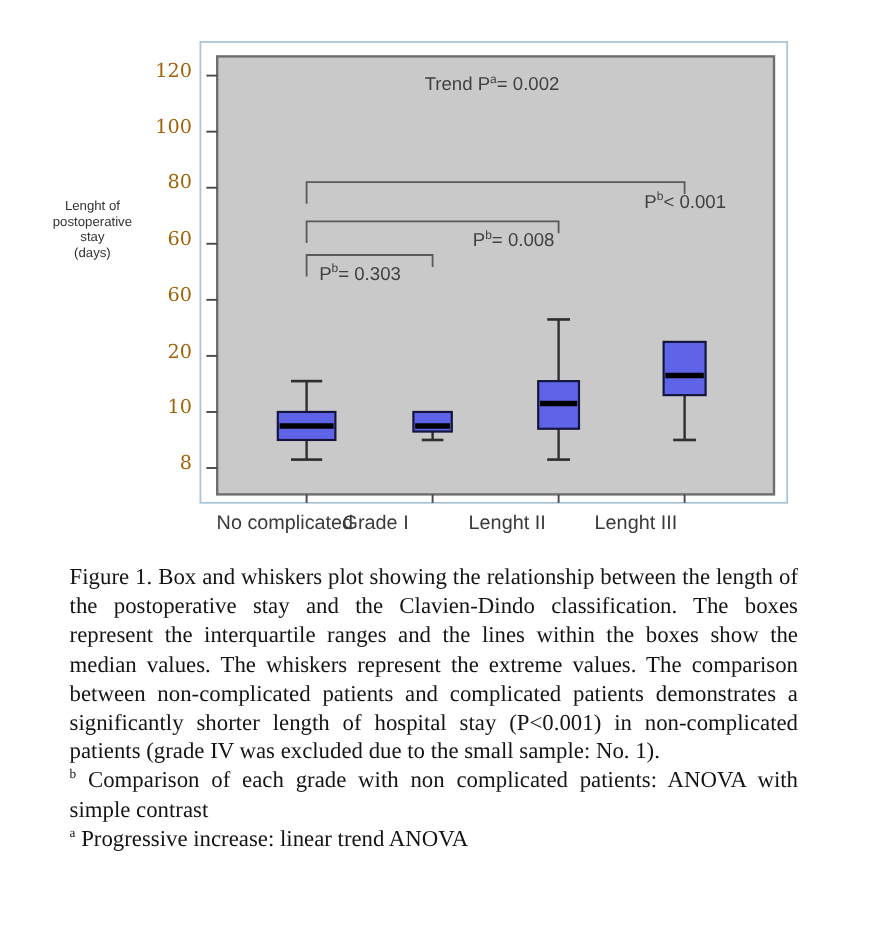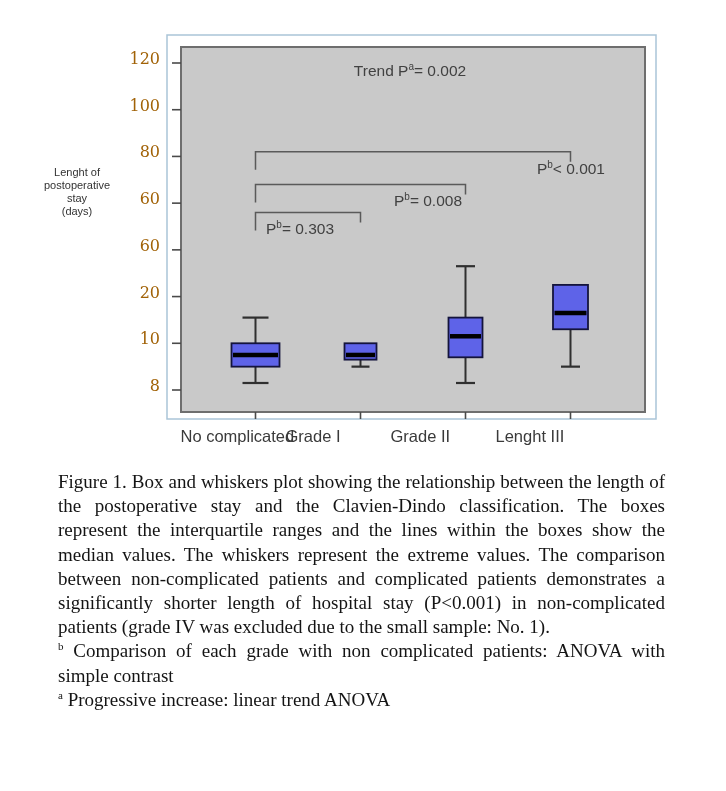--- a/index.html
+++ b/index.html
@@ -72,21 +72,21 @@
         <div class="ytick" style="left: 96px; top: 376px; width: 64px;">8</div>
         <div class="ytick" style="left: 96px; top: 329.286px; width: 64px;">10</div>
         <div class="ytick" style="left: 96px; top: 282.571px; width: 64px;">20</div>
         <div class="ytick" style="left: 96px; top: 235.857px; width: 64px;">60</div>
         <div class="ytick" style="left: 96px; top: 189.143px; width: 64px;">60</div>
         <div class="ytick" style="left: 96px; top: 142.429px; width: 64px;">80</div>
         <div class="ytick" style="left: 96px; top: 95.7143px; width: 64px;">100</div>
         <div class="ytick" style="left: 96px; top: 49px; width: 64px;">120</div>
         <div class="xcat" style="left: 180.5px; top: 427px; width: 150px;">No complicated</div>
         <div class="xcat" style="left: 285.5px; top: 427px; width: 150px;">Grade I</div>
-        <div class="xcat" style="left: 390.5px; top: 427px; width: 150px;">Grade II</div>
+        <div class="xcat" style="left: 390.5px; top: 427px; width: 150px;">Lenght II</div>
         <div class="xcat" style="left: 495.5px; top: 427px; width: 150px;">Lenght III</div>
         <div class="blabel" style="left: 230px; top: 220.486px; width: 140px;"><span>P</span><sup>b</sup><span>= 0.303</span></div>
         <div class="blabel" style="left: 358px; top: 192.457px; width: 140px;"><span>P</span><sup>b</sup><span>= 0.008</span></div>
         <div class="blabel" style="left: 465px; top: 159.757px; width: 140px; text-align: right;"><span>P</span><sup>b</sup><span>&lt; 0.001</span></div>
       </div>
 
     <div class="ytitle">
       <div>Lenght of</div>
       <div>postoperative</div>
       <div>stay</div>

